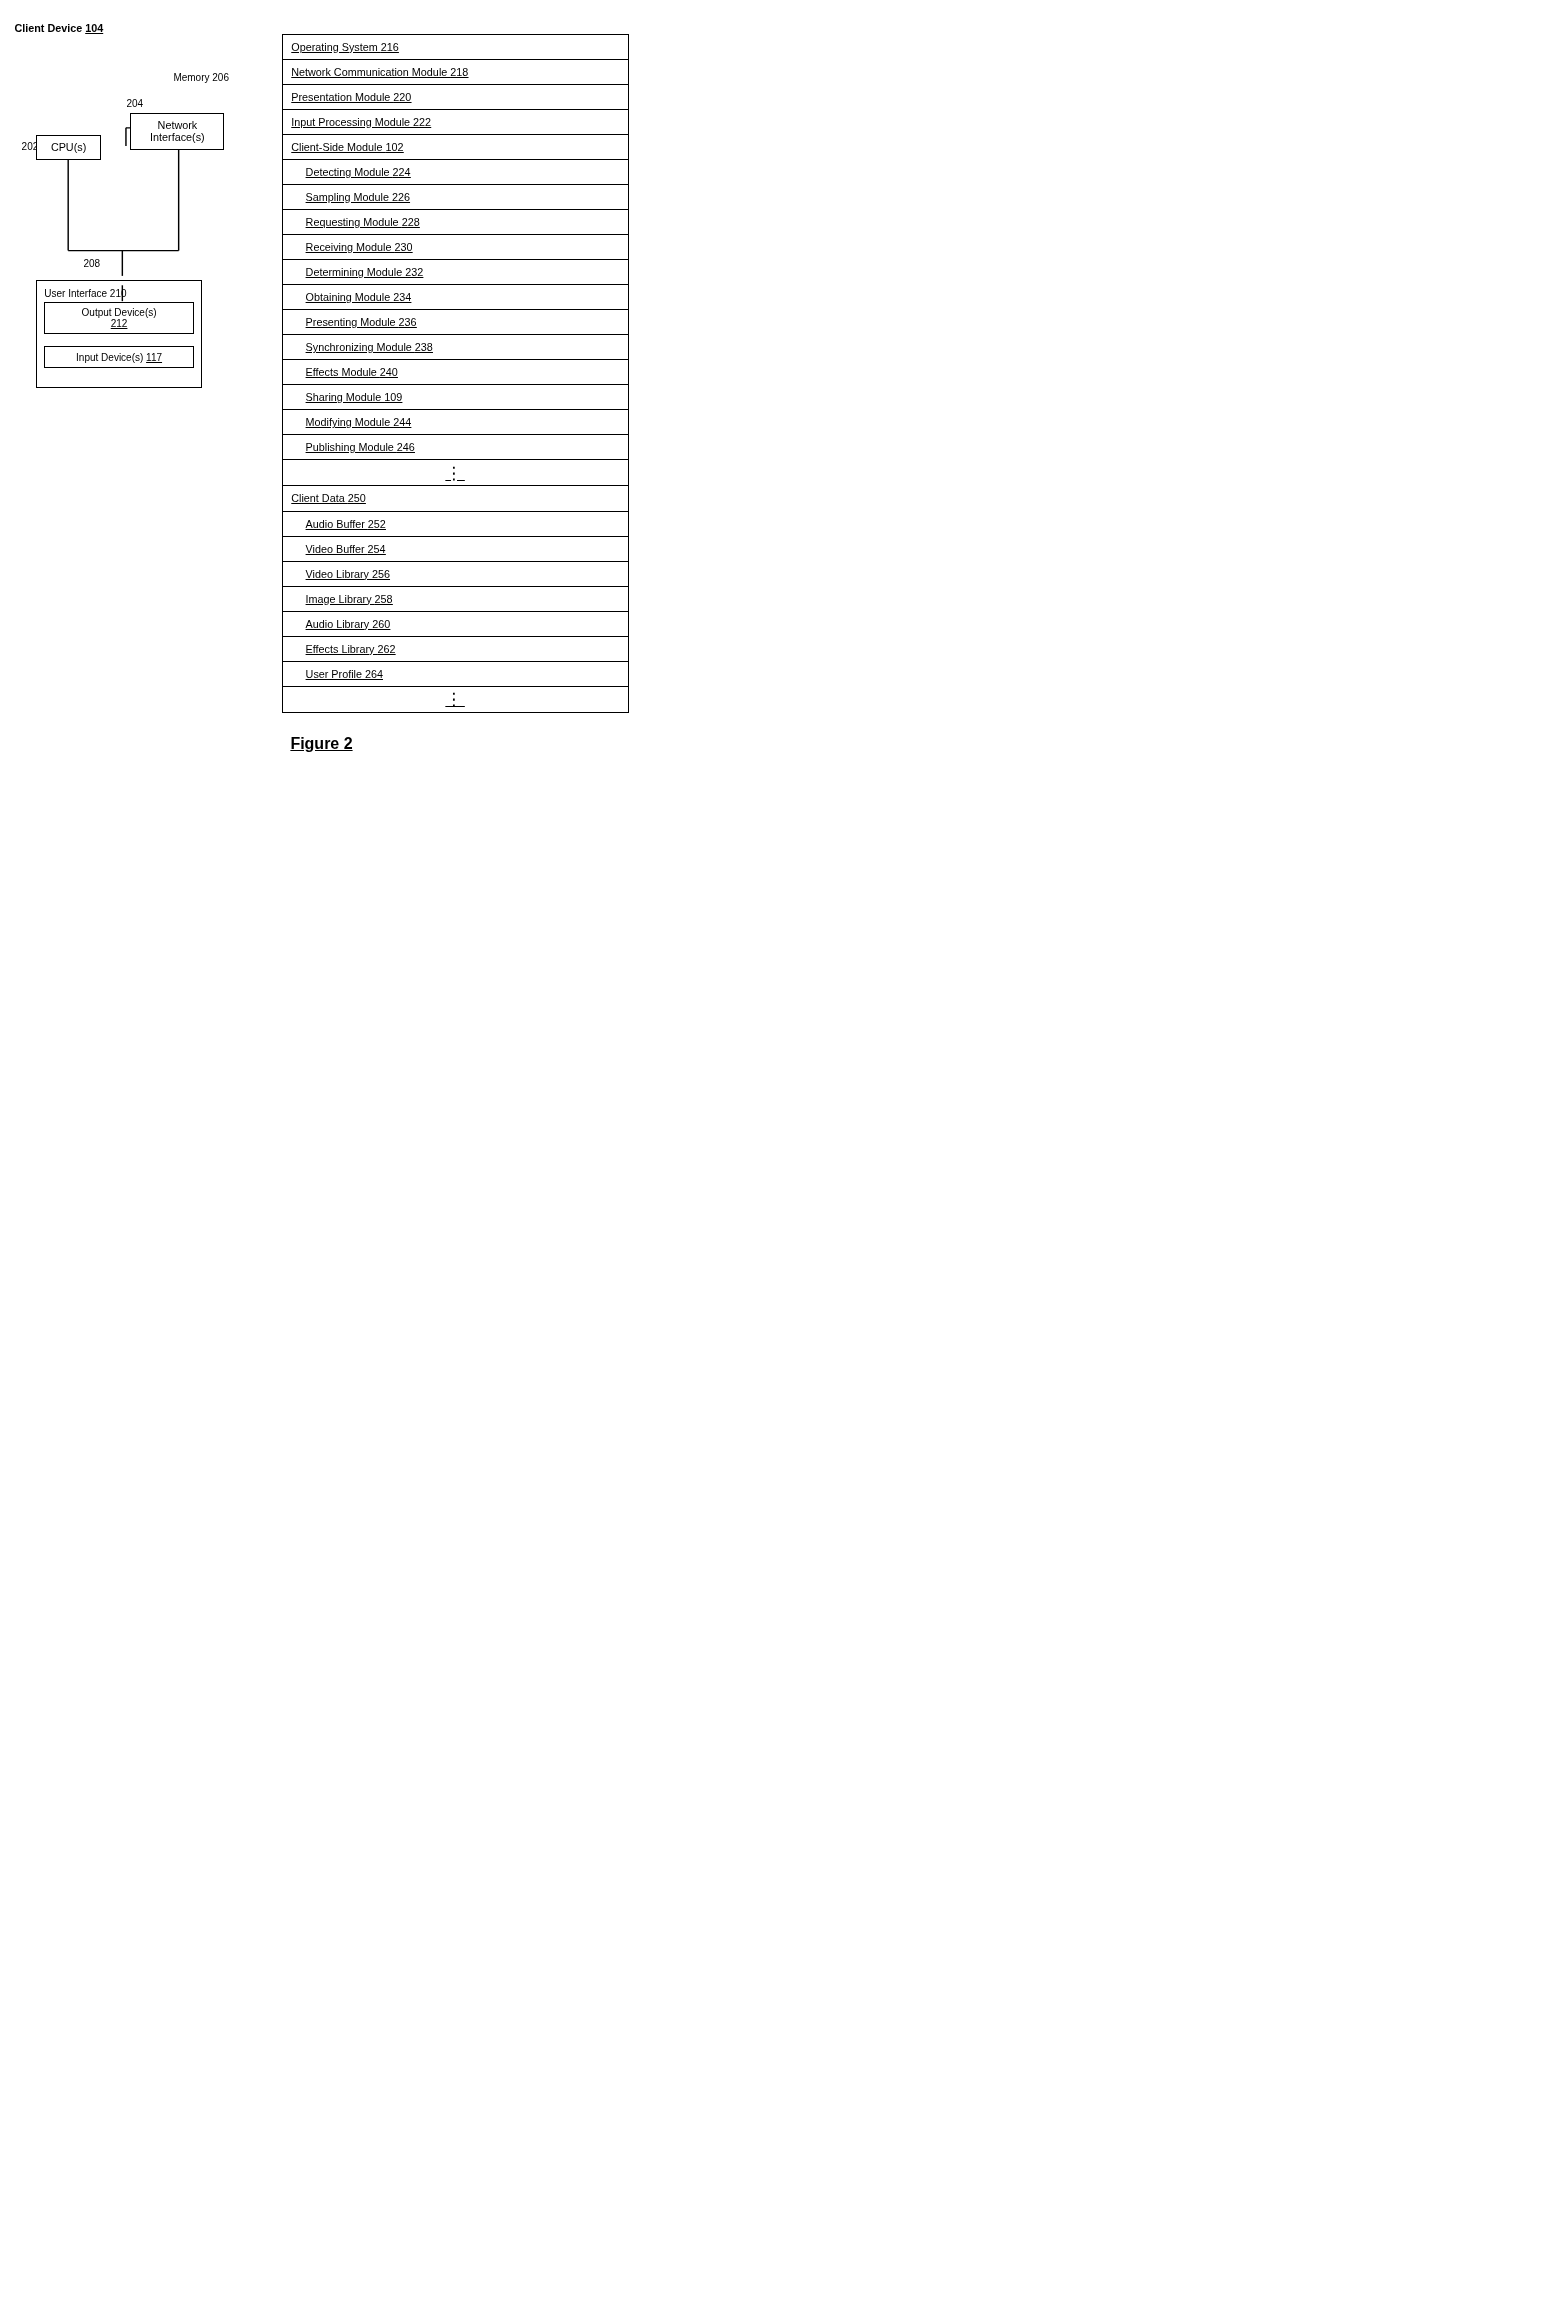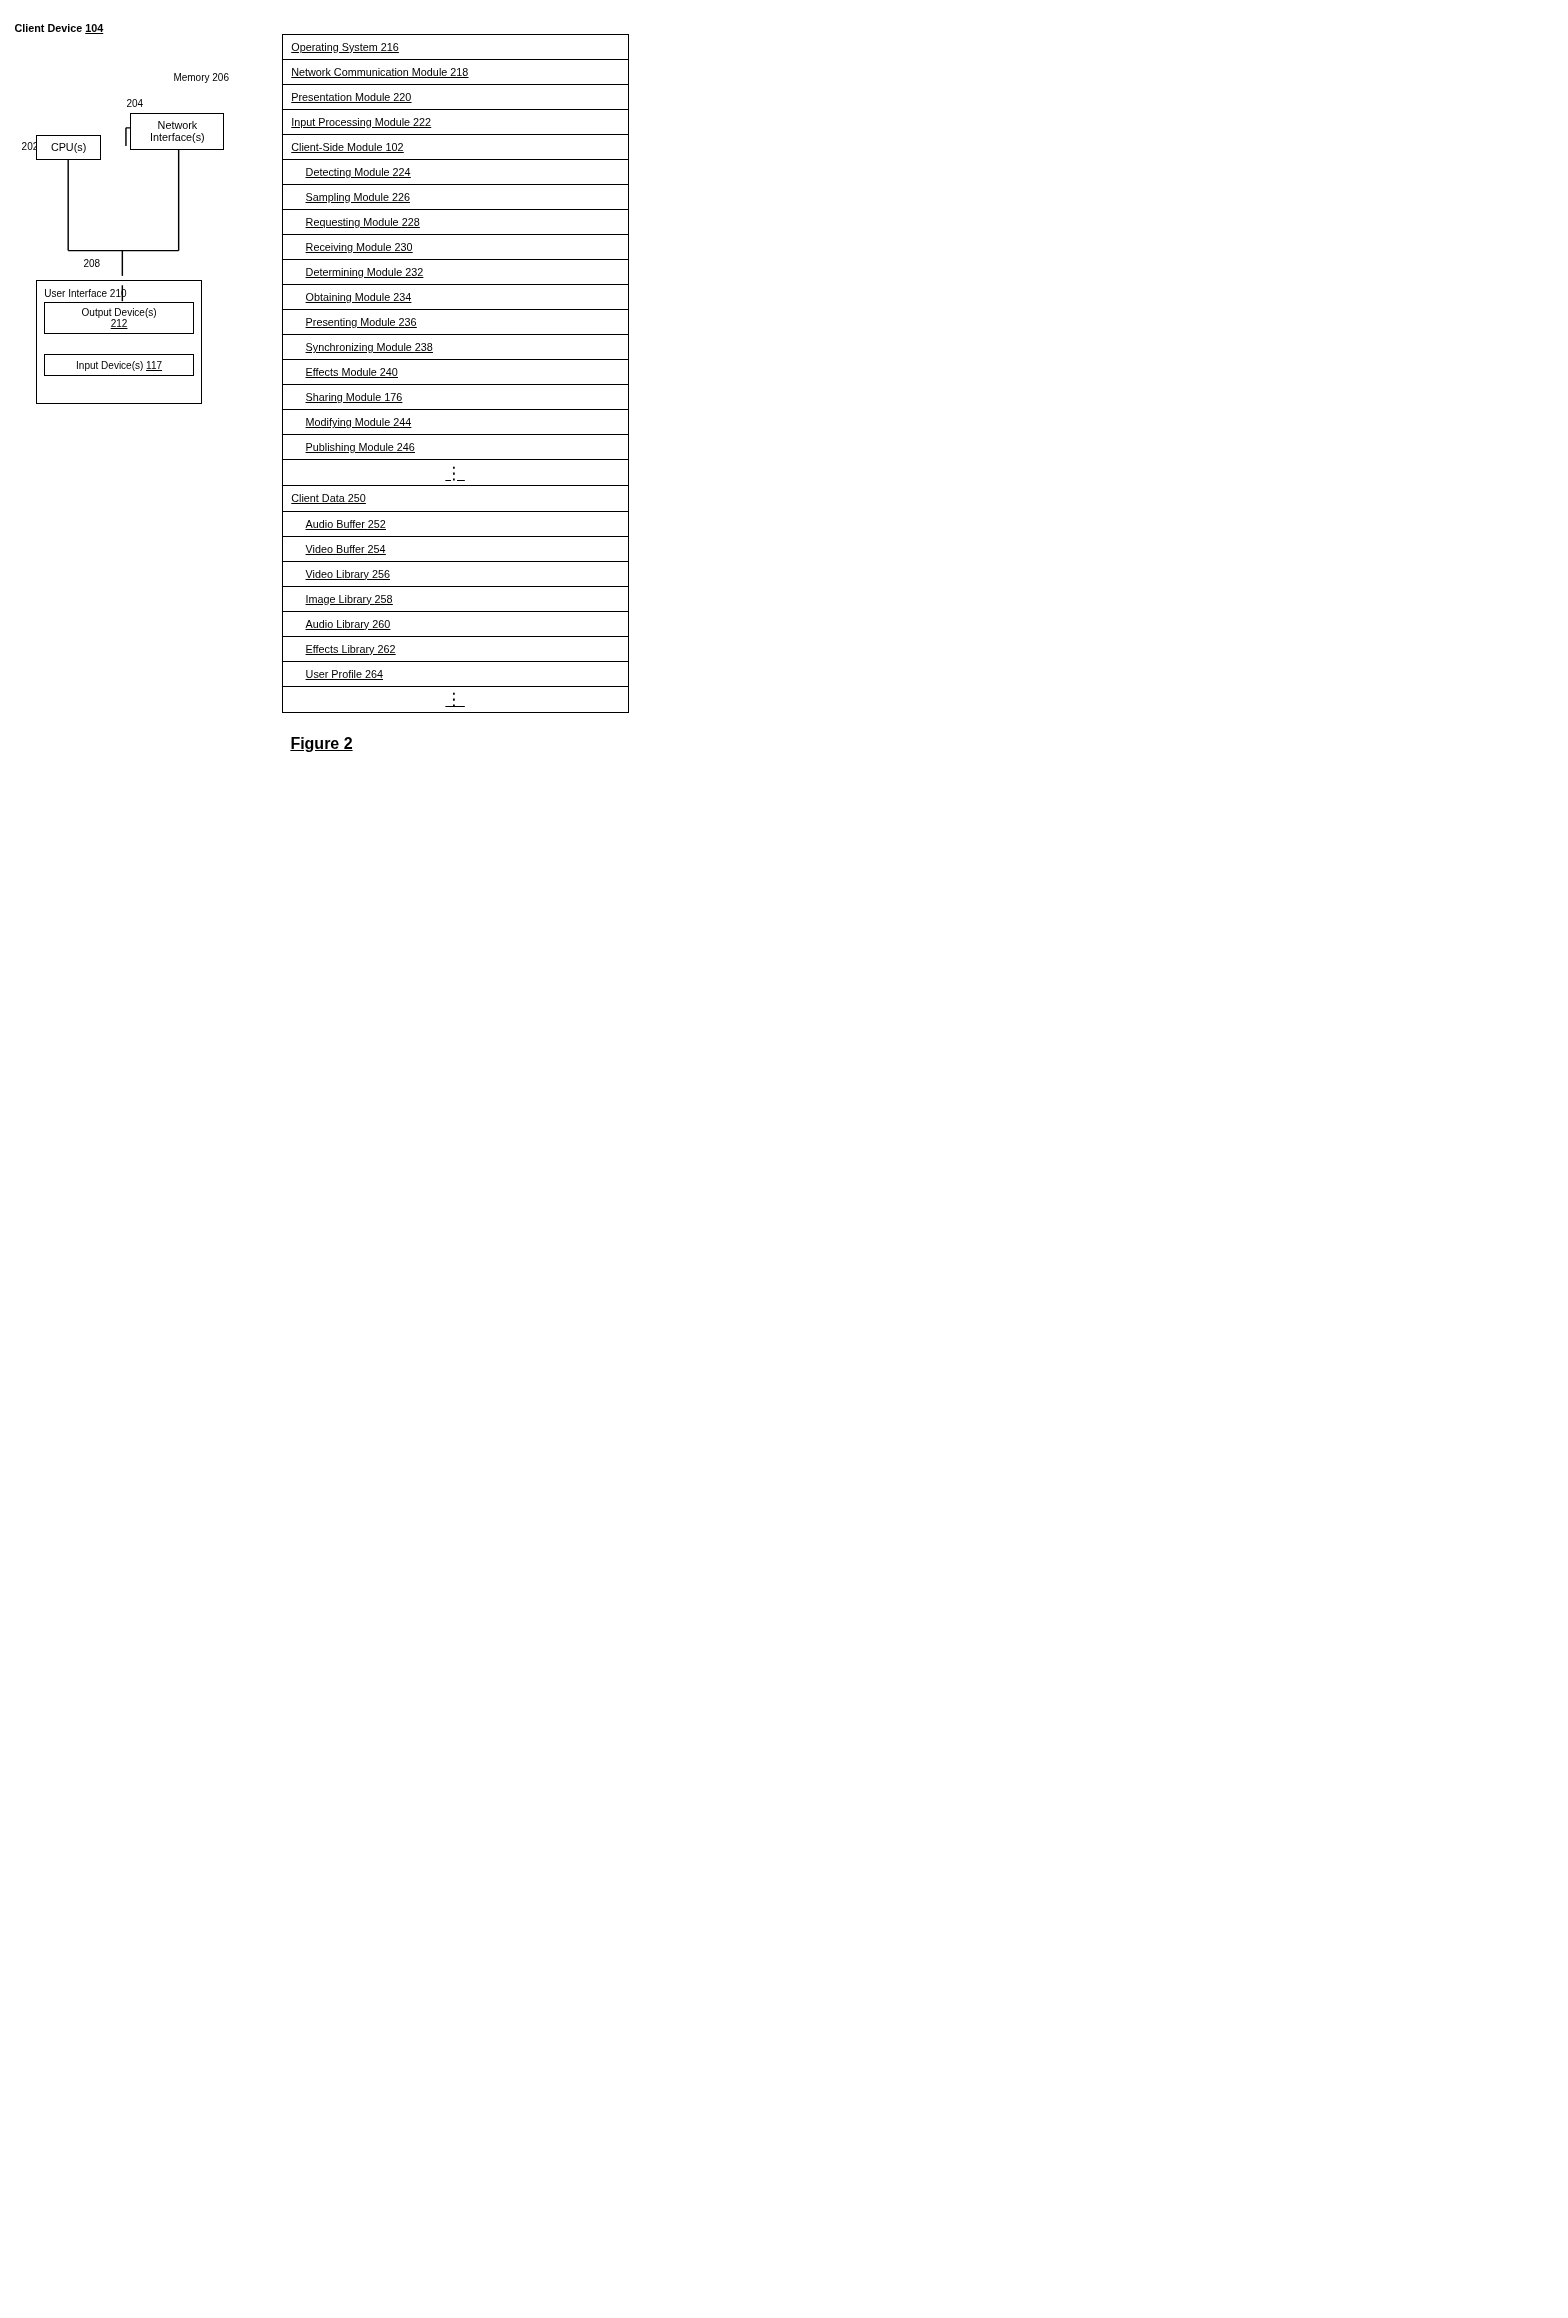--- a/index.html
+++ b/index.html
@@ -61,21 +61,21 @@
     }
 
     .ui-label {
       font-size: 10px;
       margin-bottom: 3px;
     }
 
     .inner-box {
       border: 1.4px solid #000;
       padding: 4.3px 7.2px;
-      margin-bottom: 20px;
+      margin-bottom: 12px;
       text-align: center;
       font-size: 10px;
     }
 
     
     .label-202 {
       position: absolute;
       left: 7.2px;
       top: 107px;
       font-size: 10px;
@@ -238,21 +238,21 @@
           <tr class="indent-row">
             <td>Presenting Module <u>236</u></td>
           </tr>
           <tr class="indent-row">
             <td>Synchronizing Module <u>238</u></td>
           </tr>
           <tr class="indent-row">
             <td>Effects Module <u>240</u></td>
           </tr>
           <tr class="indent-row">
-            <td>Sharing Module <u>176</u></td>
+            <td>Sharing Module <u>109</u></td>
           </tr>
           <tr class="indent-row">
             <td>Modifying Module <u>244</u></td>
           </tr>
           <tr class="indent-row">
             <td>Publishing Module <u>246</u></td>
           </tr>
           <tr class="indent-row">
             <td class="" style="text-align: center; font-size: 17.3px; letter-spacing: 2.2px; padding: 1.4px; border: 1.4px solid rgb(0, 0, 0);">⋮</td>
           </tr>

